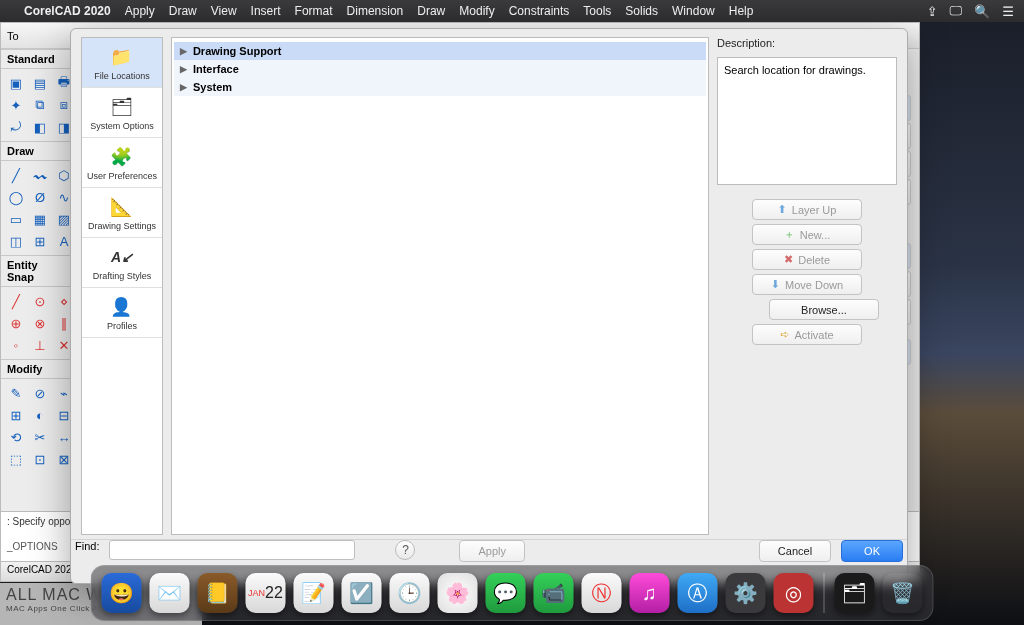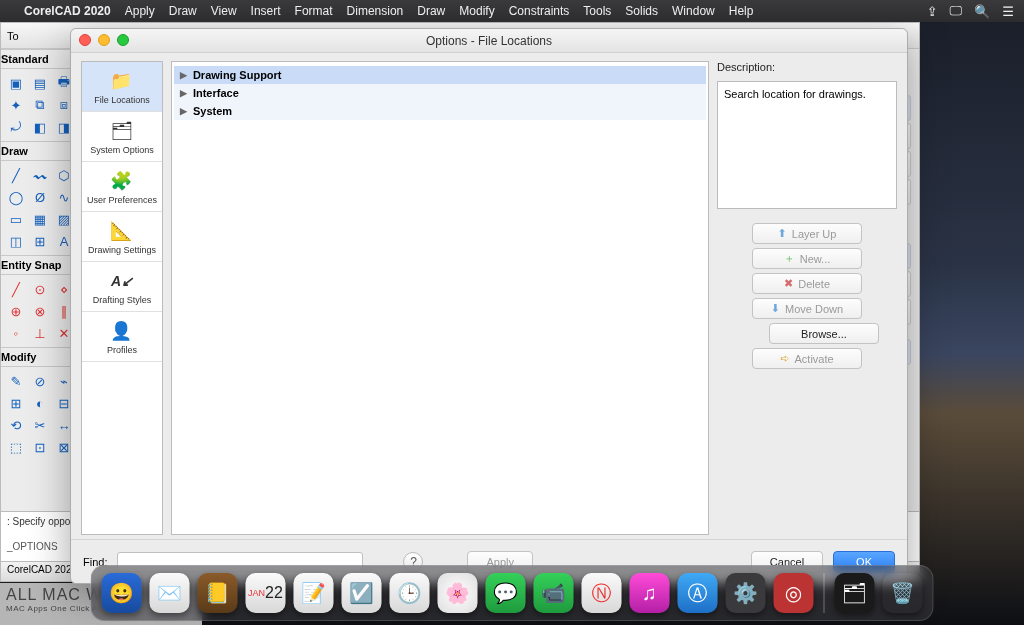--- a/index.html
+++ b/index.html
@@ -12,21 +12,21 @@
 .menubar .right { margin-left: auto; display: flex; gap: 12px; align-items: center; }
 .menubar .right span { font-size: 13px; }
 
 
 .desktop { position: absolute; top:22px; left:0; right:0; bottom:0; background: linear-gradient(180deg,#1b1f2a 0%,#2a3345 40%,#3a4560 55%,#5a4c3a 65%,#0d0f14 100%); }
 
 
 .cadwin { position:absolute; left:0; top:0; width:920px; height:560px; background:#ececec; border:1px solid #bbb; }
 .cadwin .titlearea { height:26px; background:linear-gradient(#f7f7f7,#e3e3e3); border-bottom:1px solid #c8c8c8; font-size:11px; display:flex; align-items:center; padding-left:6px; }
 .toolbox-col { position:absolute; left:0; top:26px; width:70px; background:#ececec; border-right:1px solid #c8c8c8; bottom:50px; }
-.tb-section-title { font-size:11px; font-weight:700; padding:3px 0; border-top:1px solid #c8c8c8; border-bottom:1px solid #c8c8c8; background:#ececec; }
+.tb-section-title { font-size:11px; font-weight:700; padding:3px 6px; border-top:1px solid #c8c8c8; border-bottom:1px solid #c8c8c8; background:#ececec; }
 .tb-grid { display:grid; grid-template-columns: repeat(3, 22px); gap:2px; padding:4px; }
 .tb-grid div { width:22px; height:20px; display:flex; align-items:center; justify-content:center; font-size:13px; color:#1560bd; }
 .cmdline { position:absolute; left:0; right:0; bottom:20px; height:50px; background:#fff; border-top:1px solid #bbb; font-size:10px; padding:4px 6px; color:#333; }
 .cmdline .prompt { color:#555; }
 .statusbar { position:absolute; left:0; right:0; bottom:0; height:20px; background:linear-gradient(#f3f3f3,#dcdcdc); border-top:1px solid #bbb; font-size:10px; padding:2px 6px; }
 
 .proprow { position:absolute; right:8px; height:26px; width:70px; background:linear-gradient(#fafafa,#ececec); border:1px solid #ccc; border-radius:3px; font-size:10px; display:flex; align-items:center; justify-content:flex-end; padding-right:6px; color:#444;}
 .proprow .chev { margin-left:4px; color:#777; }
 .proprow.collapsed { width:56px; justify-content:center; background:#d6e2f5;}
 
@@ -49,21 +49,21 @@
 .tree-row.sel { background:#c9dbf6; font-weight:700;}
 .tree-row.alt { background:#f0f4fb; font-weight:700;}
 .rightcol { width:180px; display:flex; flex-direction:column; gap:8px;}
 .desc-label { font-size:11px; color:#222; }
 .desc-box { background:#fff; border:1px solid #bcbcbc; height:128px; font-size:11px; padding:6px;}
 .btn-stack { background:transparent; display:flex; flex-direction:column; align-items:center; gap:4px; padding:6px;}
 .mbtn { width:110px; height:21px; background:linear-gradient(#fdfdfd,#efefef); border:1px solid #c3c3c3; border-radius:4px; font-size:11px; color:#9a9a9a; display:flex; align-items:center; justify-content:center; gap:5px;}
 .mbtn.enabled { color:#222;margin-left:34px; }
 .mbtn .ic { font-size:11px;}
 .ic-up{color:#6fa8dc;} .ic-new{color:#6cc06c;} .ic-del{color:#d46a6a;} .ic-down{color:#6fa8dc;} .ic-act{color:#e0b04a;}
-.dlg-foot { height:44px; border-top:1px solid #d4d4d4; display:flex; align-items:center; padding:0 12px; gap:10px;}
+.dlg-foot { height:44px; border-top:1px solid #d4d4d4; display:flex; align-items:flex-start; padding:0 4px; gap:10px;}
 .find-label{font-size:11px;}
 .find-input{ width:246px; height:20px; border:1px solid #bfbfbf; border-radius:3px; background:#fff; font-size:11px; padding:0 4px;}
 .helpbtn { width:20px; height:20px; border-radius:50%; border:1px solid #bbb; background:linear-gradient(#fff,#e8e8e8); font-size:12px; color:#555; display:flex; align-items:center; justify-content:center; margin-right:34px; margin-left:20px;}
 .pushbtn { height:22px; padding:0 18px; background:linear-gradient(#fdfdfd,#efefef); border:1px solid #c3c3c3; border-radius:4px; font-size:11px; color:#9a9a9a;}
 .pushbtn.enabled{color:#222;}
 .pushbtn.primary{ background:linear-gradient(#5aa6ff,#2a7df2); color:#fff; border-color:#2a6fd8; padding:0 22px;}
 .foot-spacer{flex:1;}
 
 
 .dock { position:absolute; left:50%; transform:translateX(-50%); bottom:4px; height:56px; padding:4px 10px; background:rgba(60,60,65,.55); border:1px solid rgba(255,255,255,.15); border-radius:14px; display:flex; align-items:center; gap:8px; z-index:200; backdrop-filter:blur(6px);}
@@ -193,28 +193,20 @@
       </div>
 
     <div class="cmdline">
       <div>: Specify opposite c</div>
       <div class="prompt" style="margin-top:14px">_OPTIONS</div>
     </div>
     <div class="statusbar">CorelCAD 2020</div>
   </div>
 
   <div class="dialog">
-    <div class="dlg-title">
-      <div class="traffic">
-        <span class="t-red"></span>
-        <span class="t-yel"></span>
-        <span class="t-grn"></span>
-      </div>
-      <span>Options - File Locations</span>
-    </div>
     <div class="dlg-body">
       <div class="cat-sidebar">
         <div class="cat-item selected">
           <div class="cicon">📁</div>
           <span>File Locations</span>
         </div>
         <div class="cat-item">
           <div class="cicon">🗂</div>
           <span>System Options</span>
         </div>

